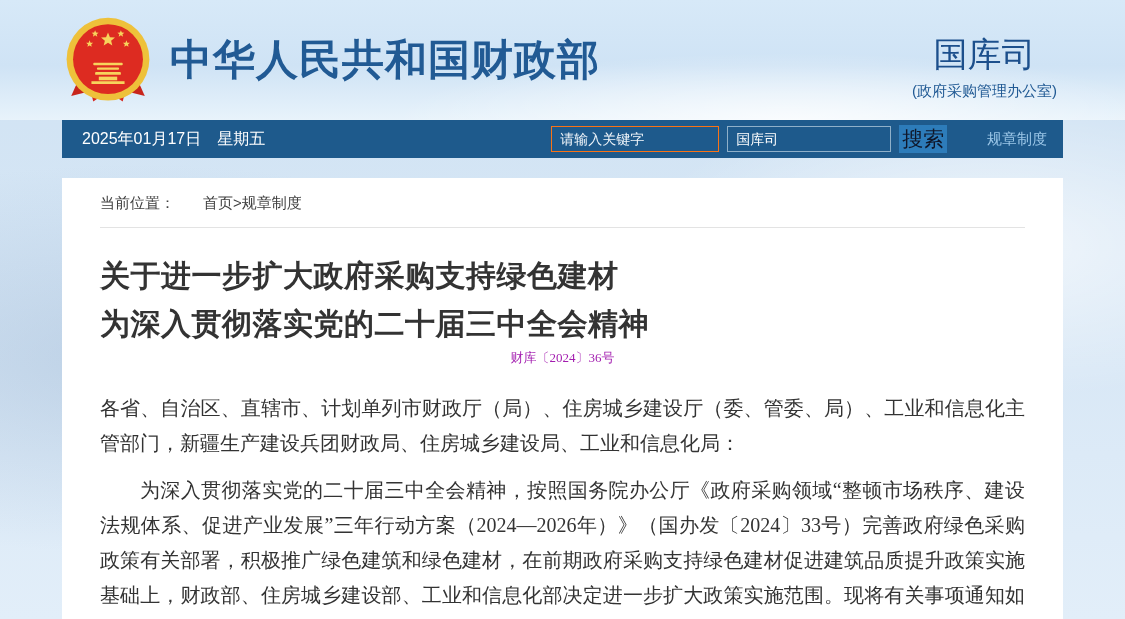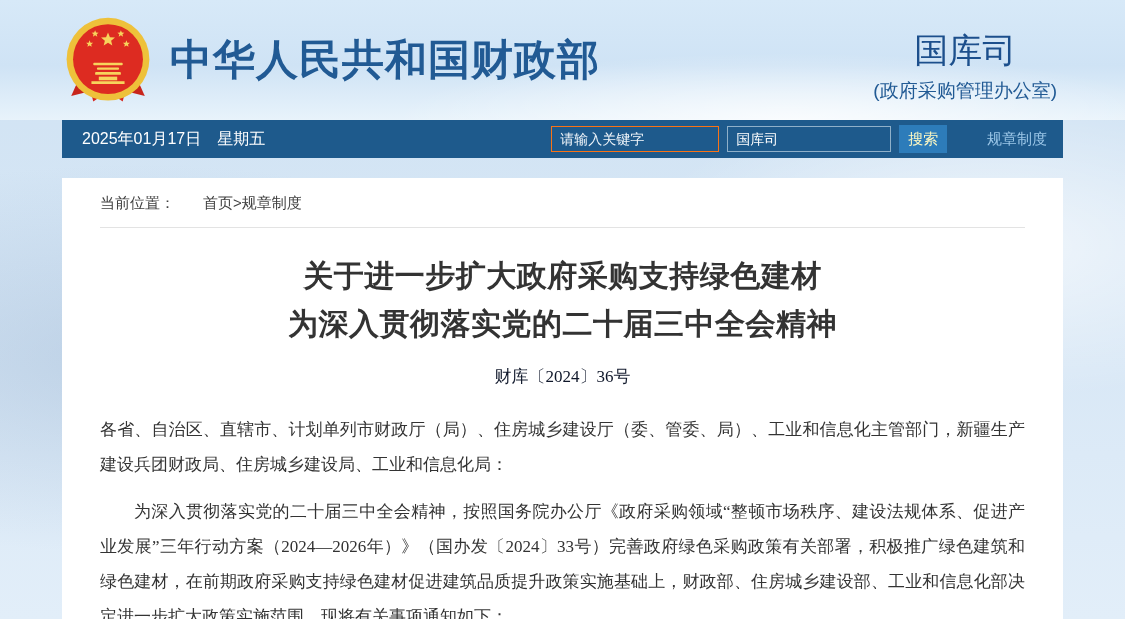--- a/index.html
+++ b/index.html
@@ -26,70 +26,70 @@
   .emblem { width:92px; height:92px; margin-top:2px; flex:none; }
   .logo-text { margin-left:16px; }
   .site-title-cn {
     font-size:42px; font-weight:bold; color:#215a94; letter-spacing:1px;
     line-height:48px;
   }
   .site-title-en { font-size:15px; font-weight:bold; color:#215a94; margin-top:3px; }
   .dept-block { margin-left:auto; margin-right:6px; margin-top:14px;
     display:flex; flex-direction:column; align-items:center; }
   .dept-name { font-size:34px; color:#1c4f8c; font-weight:500; line-height:40px; }
-  .dept-sub { font-size:19px; color:#215a94; margin-top:8px; }
+  .dept-sub { font-size:15px; color:#215a94; margin-top:8px; }
 
   
   .navbar {
     height:38px; background:#1e5a8c; display:flex; align-items:center;
     color:#fff;
   }
   .nav-date { margin-left:20px; font-size:16px; flex:none; }
   .search-input {
     margin-left:286px; width:168px; height:26px;
     background:transparent; border:1px solid #f97316; color:#fff;
     font-size:14px; padding:0 8px; outline:none;
     font-family:"Liberation Sans", sans-serif;
   }
   .search-input::placeholder { color:#f2f7fb; opacity:1; }
   .scope-select {
     margin-left:8px; width:164px; height:26px; line-height:24px;
     border:1px solid #8fb0c9; color:#fff; font-size:14px; padding:0 8px;
     cursor:pointer;
   }
   .search-button {
-    margin-left:8px; width:48px; height:28px; background:#2d7cba; color:#fef9c3;
-    border:none; font-size:15px; cursor:pointer;
+    margin-left:8px; width:48px; height:28px; background:#2d7cba; color:#0f172a;
+    border:none; font-size:21px; cursor:pointer;
     font-family:"Liberation Sans", sans-serif;
   }
   .home-link { margin-left:auto; margin-right:16px; font-size:15px;
     color:#9cc7e8; text-decoration:none; cursor:pointer; }
 
   
   .panel {
     margin-top:20px; background:#ffffff; height:441px; padding:0 38px;
   }
   .breadcrumb {
     padding:16px 0 14px 0; border-bottom:1px solid #e3e3e3;
     font-size:15px; color:#404040;
   }
   .breadcrumb .crumb-path { cursor:pointer;margin-left:28px; }
-  .doc-title { margin-top:24px; text-align:center; }
+  .doc-title { margin-top:24px; text-align:left; }
   .doc-title div {
     font-size:30px; font-weight:bold; color:#333; line-height:48px;
     letter-spacing:0.5px;
   }
   .doc-number {
-    margin-top:17px; text-align:center; font-size:17px; color:#0f172a;
+    margin-top:1px; text-align:center; font-size:13px; color:#a21caf;
     font-family:"Liberation Serif", serif;
   }
   .doc-body { margin-top:24px; }
   .doc-body p {
     font-family:"Liberation Serif", serif;
-    font-size:17px; line-height:35px; color:#333;
+    font-size:20px; line-height:35px; color:#333;
     text-align:justify; margin-bottom:12px;
   }
   .doc-body p.indent { text-indent:2em; }
 </style>
 </head>
 <body>
 
 <div class="site-header">
   <div class="container site-header-inner">
     <svg class="emblem" viewBox="0 0 100 100">

